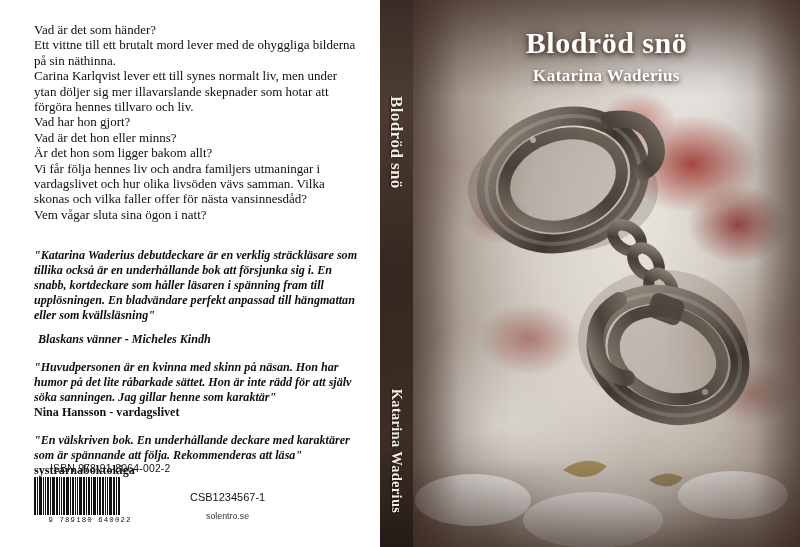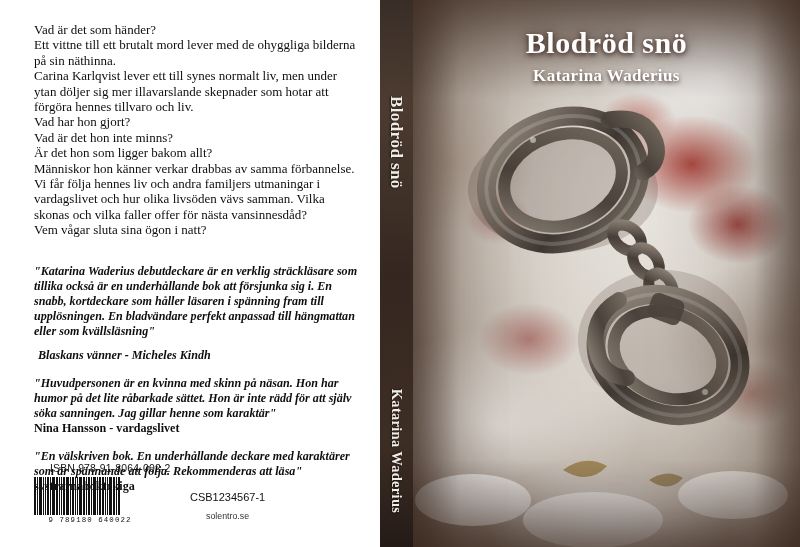--- a/index.html
+++ b/index.html
@@ -262,23 +262,22 @@
 
 <div class="page">
 
   <div class="back-cover">
 
     <div class="blurb">
       <p>Vad är det som händer?</p>
       <p>Ett vittne till ett brutalt mord lever med de ohyggliga bilderna på sin näthinna.</p>
       <p>Carina Karlqvist lever ett till synes normalt liv, men under ytan döljer sig mer illavarslande skepnader som hotar att förgöra hennes tillvaro och liv.</p>
       <p>Vad har hon gjort?</p>
-      <p>Vad är det hon inte minns?</p>
+      <p>Vad är det hon eller minns?</p>
       <p>Är det hon som ligger bakom allt?</p>
-      <p>Människor hon känner verkar drabbas av samma förbannelse.</p>
       <p>Vi får följa hennes liv och andra familjers utmaningar i vardagslivet och hur olika livsöden vävs samman. Vilka skonas och vilka faller offer för nästa vansinnesdåd?</p>
       <p>Vem vågar sluta sina ögon i natt?</p>
     </div>
 
     <div class="quotes">
       <div class="quote-block">
         <p class="quote-text">"Katarina Waderius debutdeckare är en verklig sträckläsare som tillika också är en underhållande bok att försjunka sig i. En snabb, kortdeckare som håller läsaren i spänning fram till upplösningen. En bladvändare perfekt anpassad till hängmattan eller som kvällsläsning"</p>
         <p class="quote-attr" style="margin-top:9px;">Blaskans vänner - Micheles Kindh</p>
       </div>
       <div class="quote-block">

